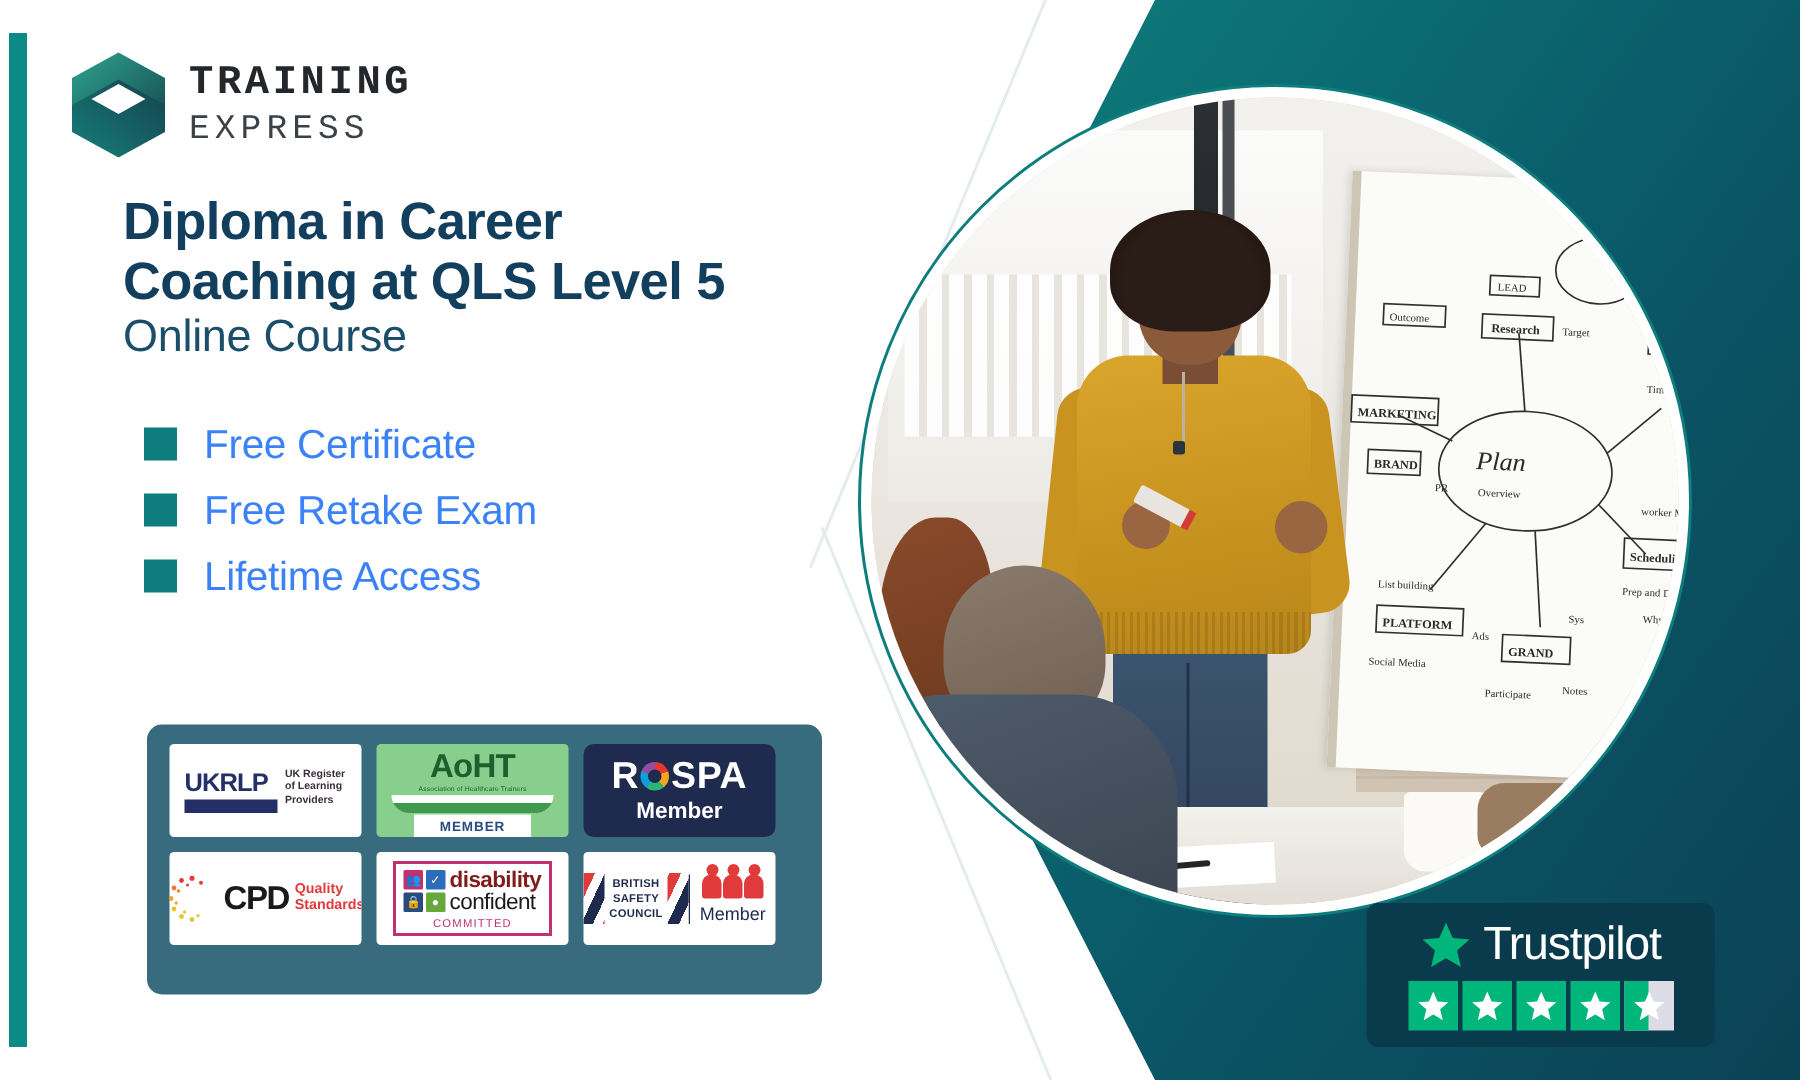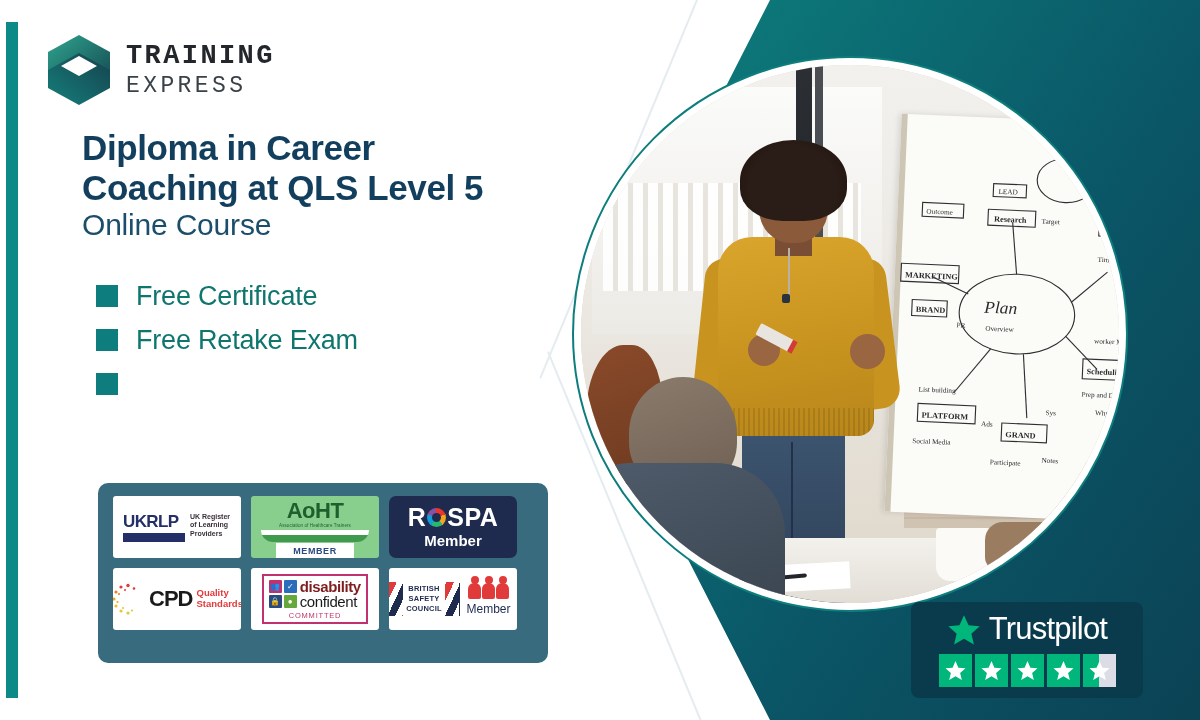--- a/index.html
+++ b/index.html
@@ -73,21 +73,21 @@
     letter-spacing: -0.2px;
   }
 
   
   .features { position: absolute; left: 96px; top: 274px; }
   .feature { display: flex; align-items: center; height: 44px; }
   .feature .bullet {
     width: 22px; height: 22px; background: #0e7d7d; flex: 0 0 auto; margin-right: 18px;
   }
   .feature .ftext {
-    font-size: 27px; color: #0f766e; letter-spacing: -0.2px;
+    font-size: 27px; color: #3b82f6; letter-spacing: -0.2px;
   }
 
   
   .accred {
     position: absolute; left: 98px; top: 483px;
     width: 450px; height: 180px;
     background: #376b7d;
     border-radius: 10px;
     padding: 13px 0 0 15px;
   }
@@ -303,20 +303,21 @@
     <div class="feature">
       <span class="bullet"></span>
       <span class="ftext">Free Certificate</span>
     </div>
     <div class="feature">
       <span class="bullet"></span>
       <span class="ftext">Free Retake Exam</span>
     </div>
     <div class="feature">
       <span class="bullet"></span>
+      <span class="ftext">Lifetime Access</span>
     </div>
   </div>
 
   <div class="accred">
 
     <div class="badge-row">
 
       <div class="badge b-ukrlp">
         <div class="ukrlp-row">
           <div class="ukrlp-left">

